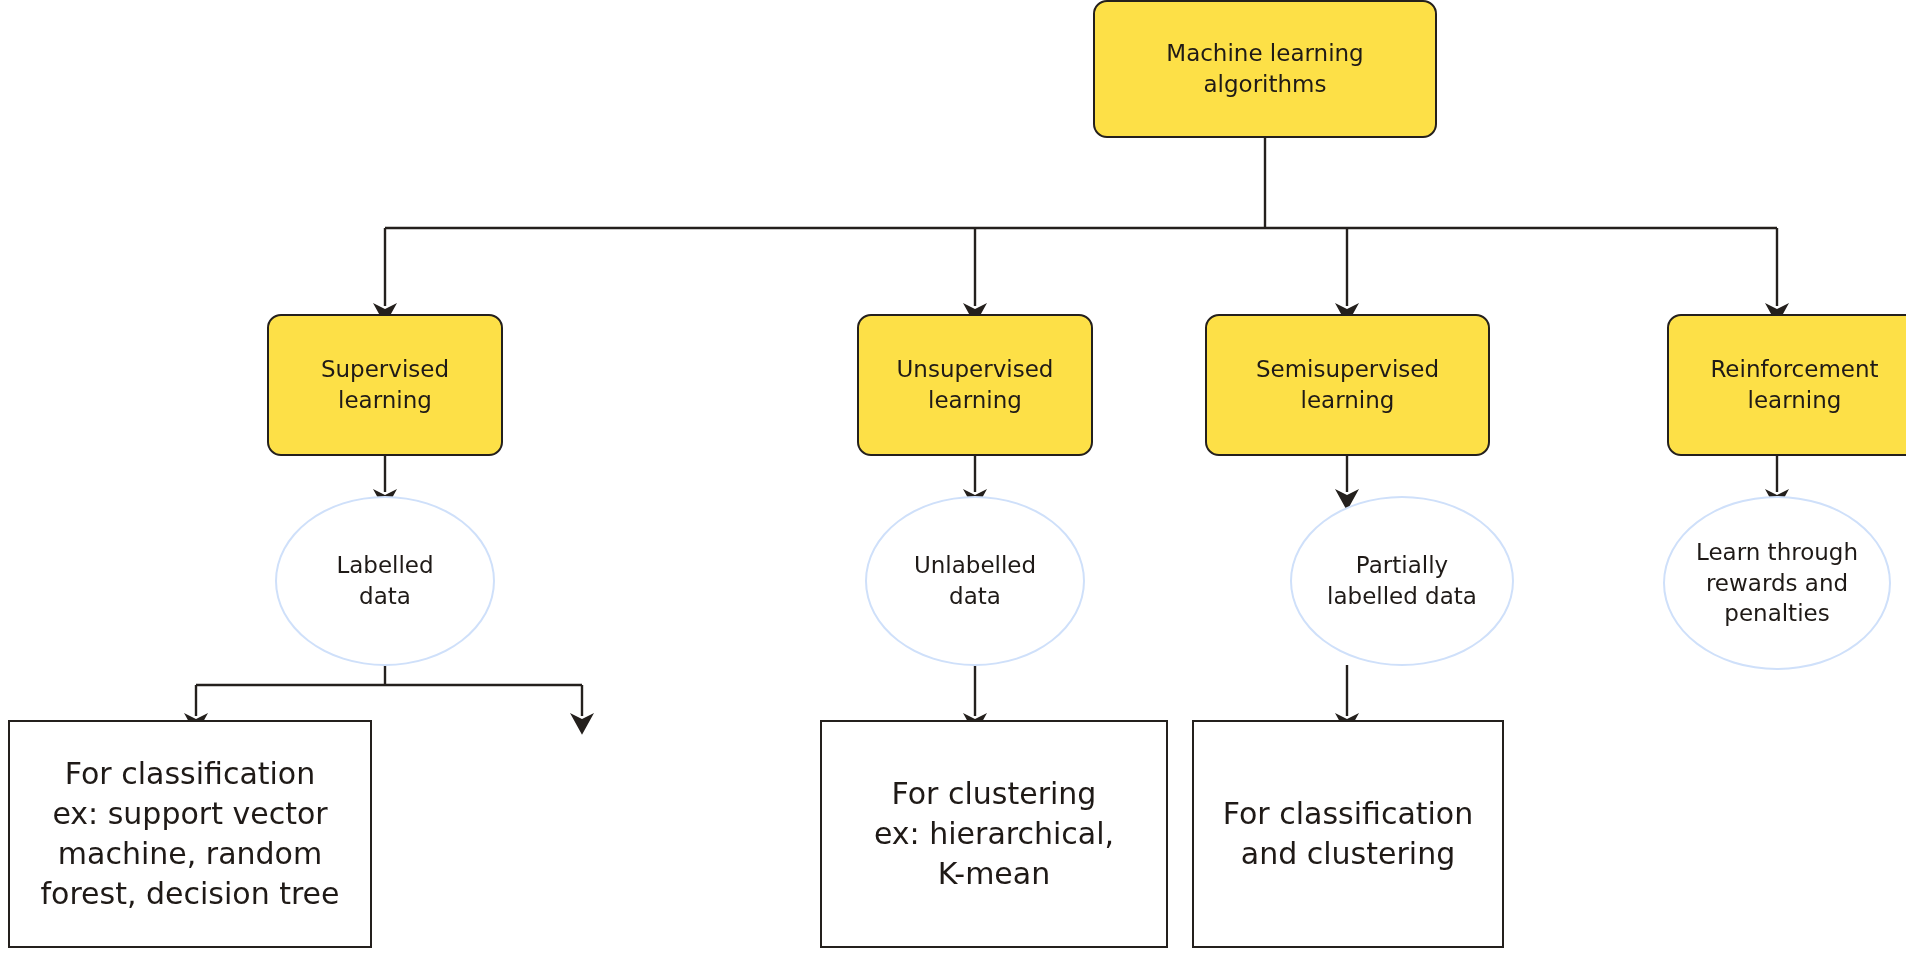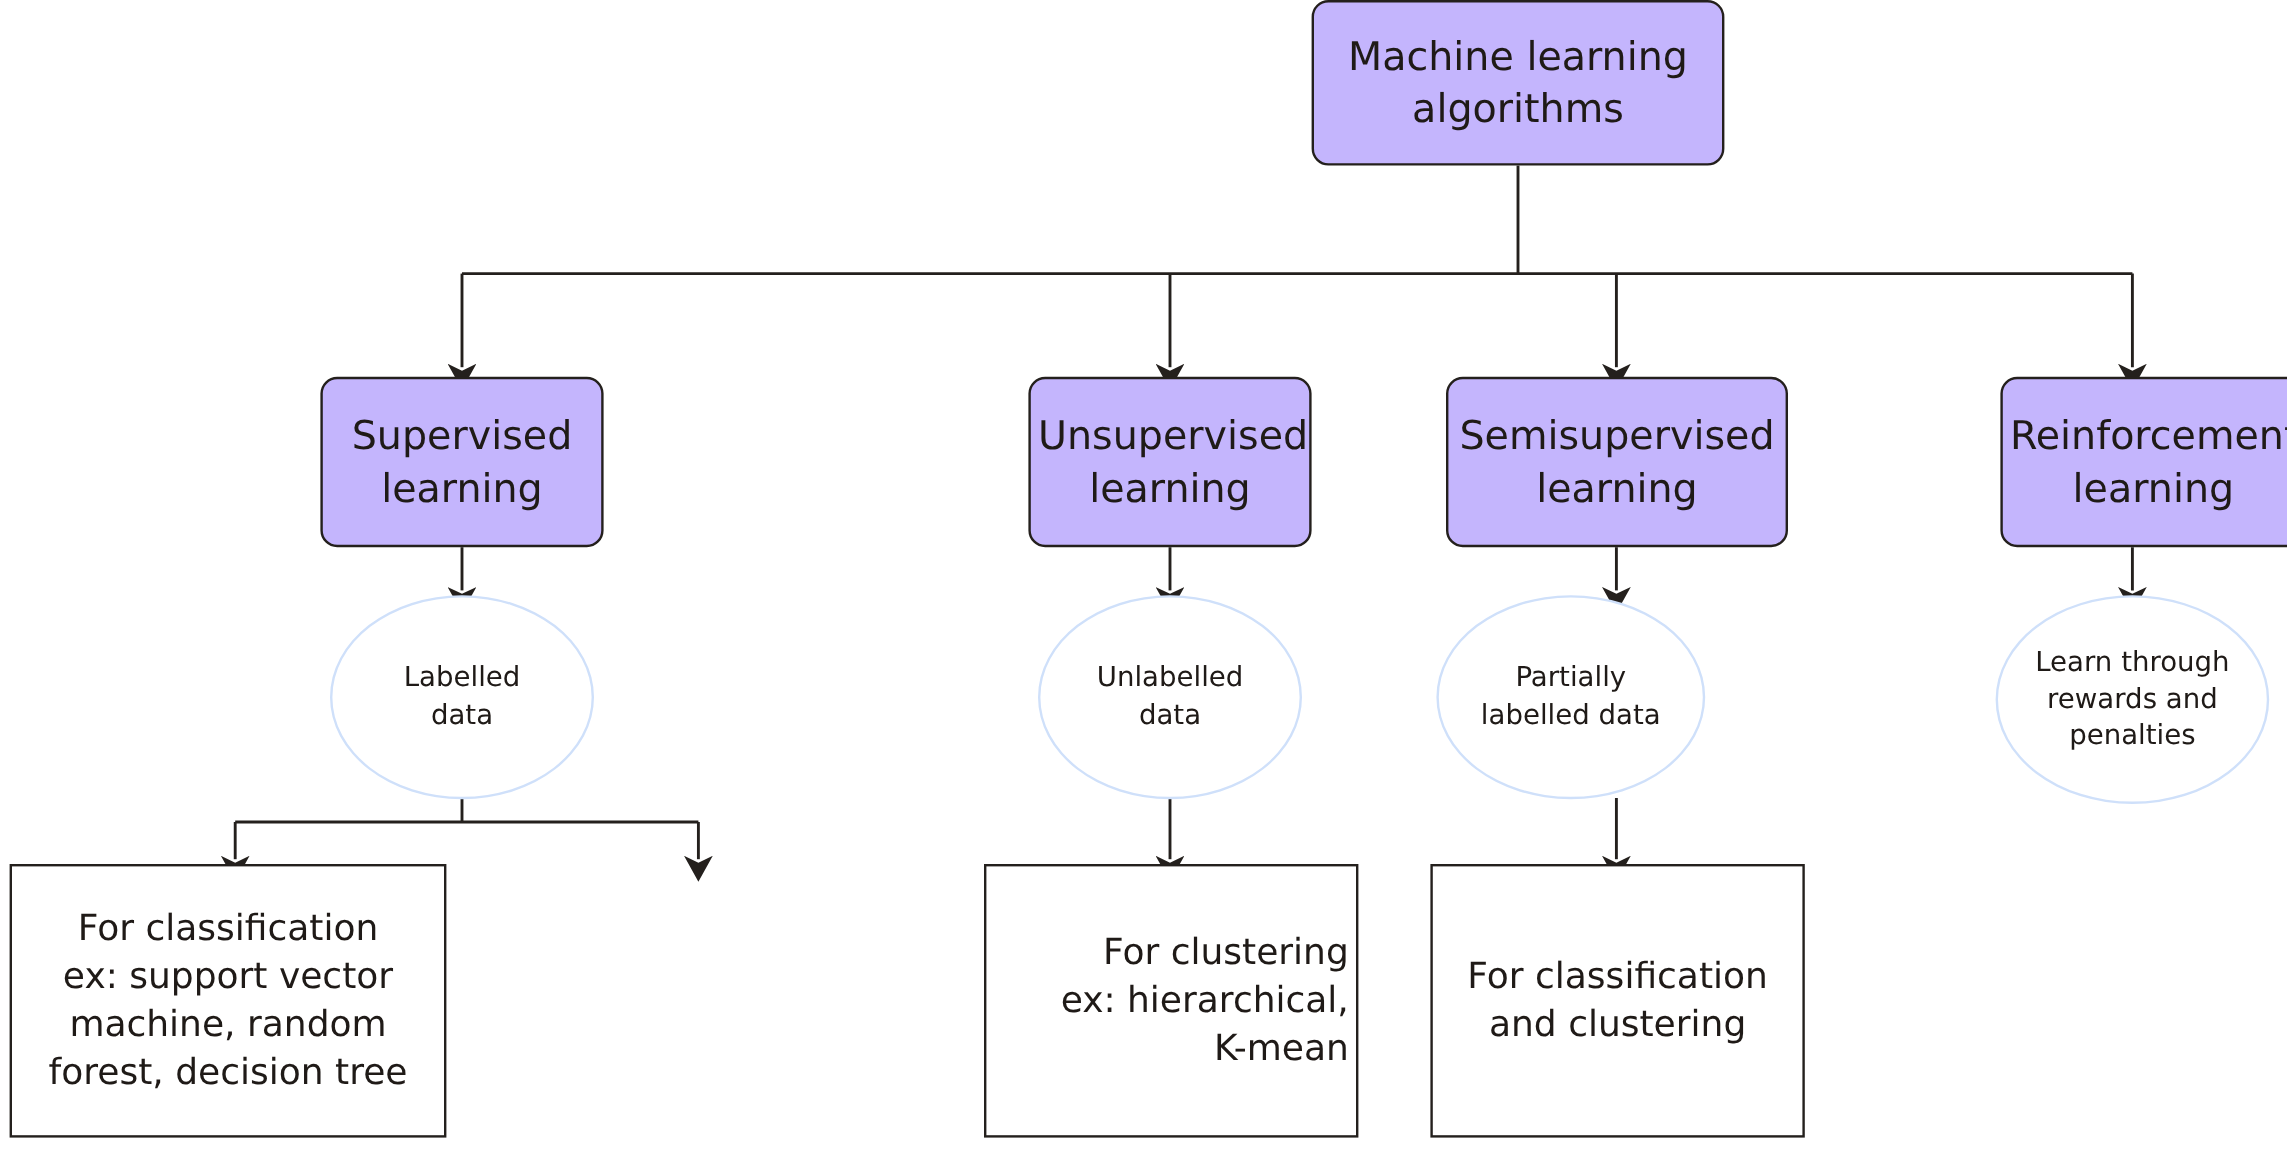--- a/index.html
+++ b/index.html
@@ -28,24 +28,24 @@
     box-sizing: border-box;
     display: flex;
     align-items: center;
     justify-content: center;
     text-align: center;
     color: #1f1a17;
     line-height: 1.33;
     white-space: pre-line;
   }
   .rounded-blue {
-    background: #c4b5fd;
+    background: #fde047;
     border: 2px solid #24201d;
     border-radius: 14px;
-    font-size: 33px;
+    font-size: 23px;
   }
   .ellipse {
     background: #ffffff;
     border: 2px solid #cfe0fa;
     border-radius: 50%;
     font-size: 23px;
   }
   .leaf-box {
     background: #ffffff;
     border: 2px solid #24201d;
@@ -123,40 +123,40 @@
   <div class="node ellipse" style="left:275px; top:496px; width:220px; height:170px;align-items:center;">
     <span class="node-label">Labelled
 data</span>
   </div>
 
   <div class="node ellipse" style="left:865px; top:496px; width:220px; height:170px;">
     <span class="node-label">Unlabelled
 data</span>
   </div>
 
-  <div class="node ellipse" style="left:1197px; top:496px; width:224px; height:170px;">
+  <div class="node ellipse" style="left:1290px; top:496px; width:224px; height:170px;">
     <span class="node-label">Partially
 labelled data</span>
   </div>
 
   <div class="node ellipse" style="left:1663px; top:496px; width:228px; height:174px;">
     <span class="node-label">Learn through
 rewards and
 penalties</span>
   </div>
 
   <div class="node leaf-box" style="left:8px; top:720px; width:364px; height:228px;">
     <span class="node-label">For classification
 ex: support vector
 machine, random
 forest, decision tree</span>
   </div>
 
 
-  <div class="node leaf-box" style="left:820px; top:720px; width:312px; height:228px;text-align:right;">
+  <div class="node leaf-box" style="left:820px; top:720px; width:348px; height:228px;">
     <span class="node-label">For clustering
 ex: hierarchical,
 K-mean</span>
   </div>
 
   <div class="node leaf-box" style="left:1192px; top:720px; width:312px; height:228px;">
     <span class="node-label">For classification
 and clustering</span>
   </div>
 

